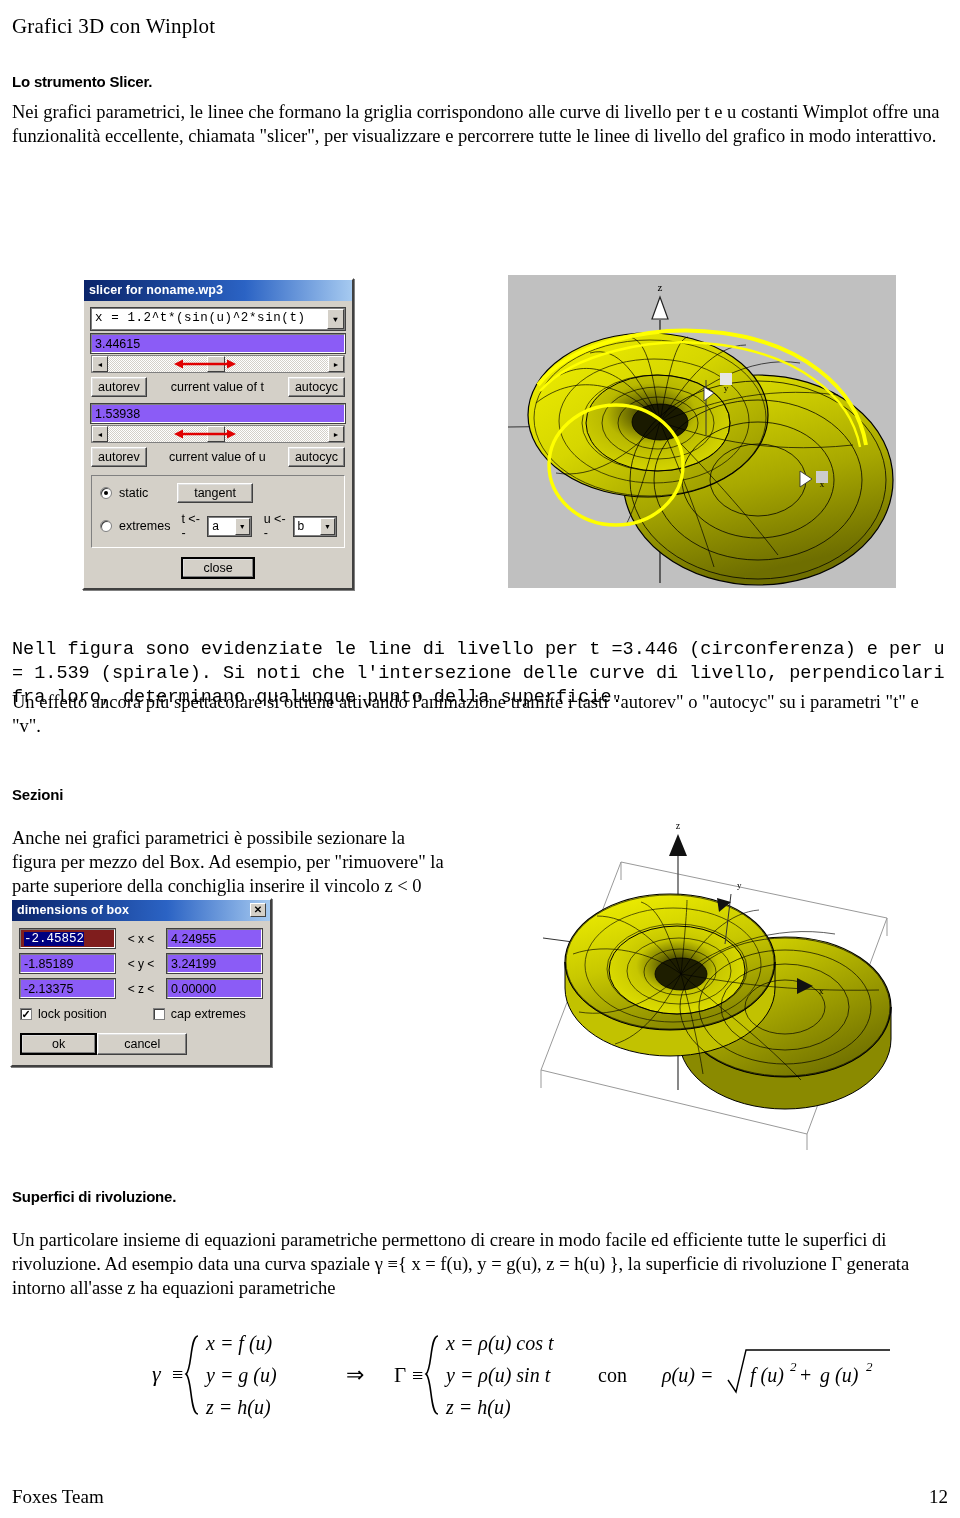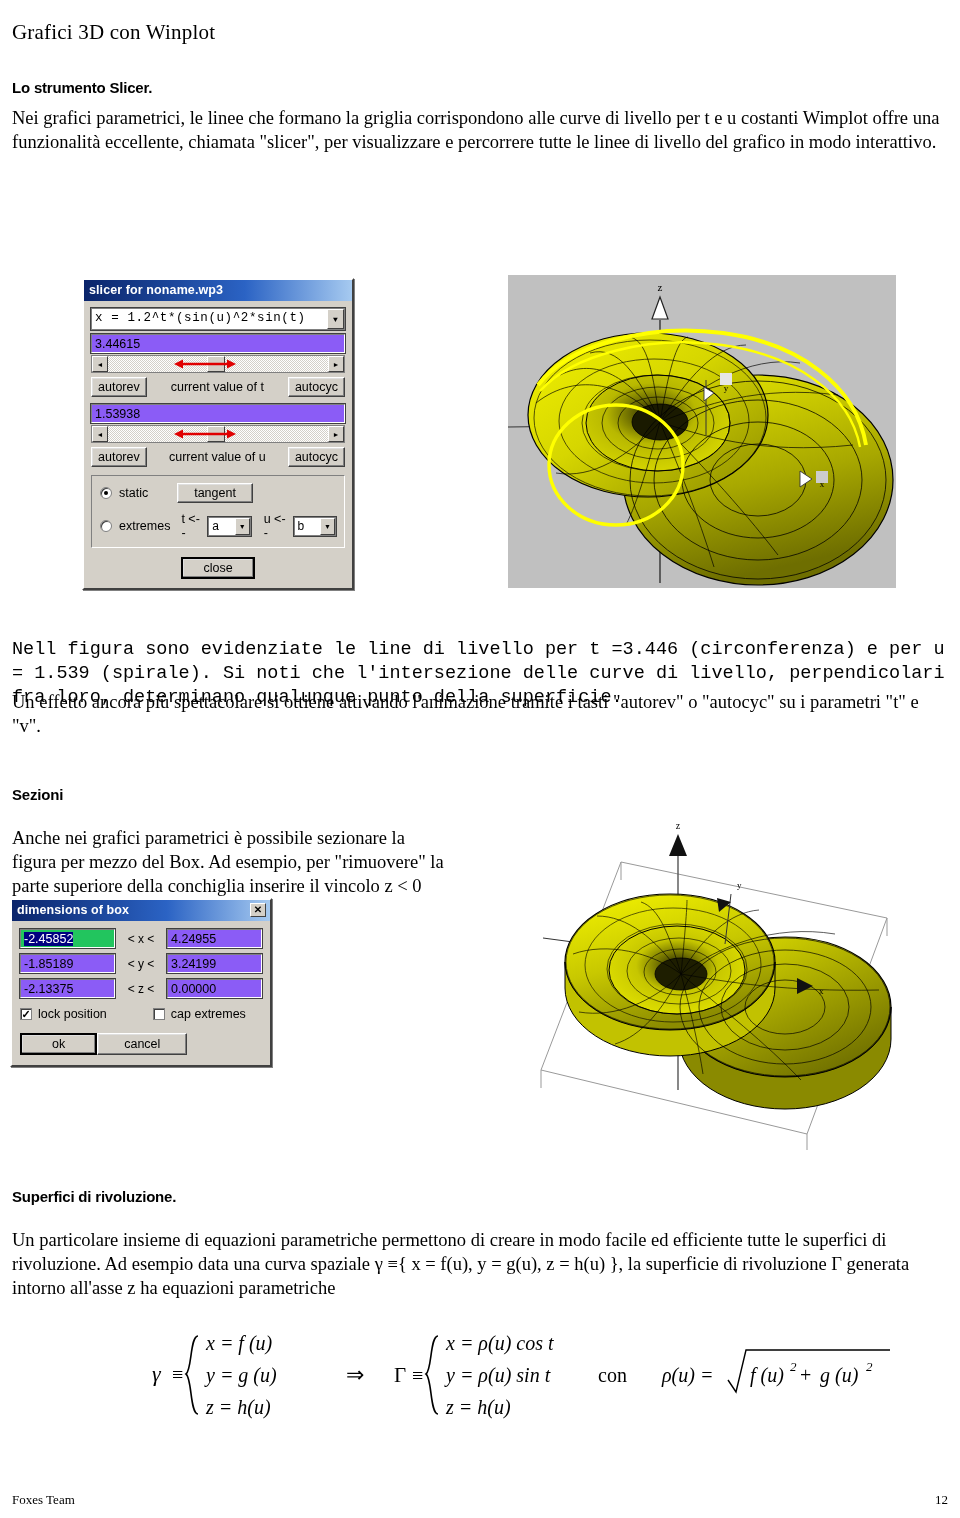--- a/index.html
+++ b/index.html
@@ -10,21 +10,21 @@
     font-family:"Liberation Serif", serif;
     color:#000;
     position:relative;
     overflow:hidden;
   }
   .page { position:relative; width:960px; height:1518px; padding:0 12px; }
 
   .doc-header {
     font-family:"Liberation Serif", serif;
     font-size:21px;
-    padding-top:20px;
+    padding-top:14px;
     letter-spacing:0.2px;
   }
 
   h2.section-head {
     font-family:"Liberation Sans", sans-serif;
     font-weight:bold;
     font-size:15px;
     margin:34px 0 10px 0;
     letter-spacing:-0.2px;
   }
@@ -79,21 +79,21 @@
     outline:1px solid #404040;
     font-family:"Liberation Sans", sans-serif;
     font-size:12.5px;
     padding:1px 3px;
     color:#000;
     height:19px;
     line-height:16px;
     overflow:hidden;
     white-space:nowrap;
   }
-  .field.sel { background:#22c55e; }
+  .field.sel { background:#7f1d1d;font-family:Liberation Mono, monospace; }
   .field.sel span.hl { background:#000080; color:#fff; }
 
   .combo {
     display:flex; align-items:stretch;
     background:#fff;
     border:1px solid #808080;
     outline:1px solid #404040;
     height:22px;
     font-family:"Liberation Mono", monospace;
     font-size:12.5px;
@@ -171,21 +171,21 @@
   
   .plot { position:absolute; }
   .plot svg { display:block; }
 
   
   .formula { position:absolute; left:150px; top:1318px; width:760px; height:115px;
              font-family:"Liberation Serif", serif; }
 
   .footer { position:absolute; left:12px; right:12px; bottom:10px;
             display:flex; justify-content:space-between;
-            font-family:"Liberation Serif", serif; font-size:13px;margin-top:32px; }
+            font-family:"Liberation Serif", serif; font-size:19px;margin-top:32px; }
 </style>
 </head>
 <body>
 
 <div class="page">
 
   <div class="doc-header">Grafici 3D con Winplot</div>
 
   <h2 class="section-head">Lo strumento Slicer.</h2>
 

